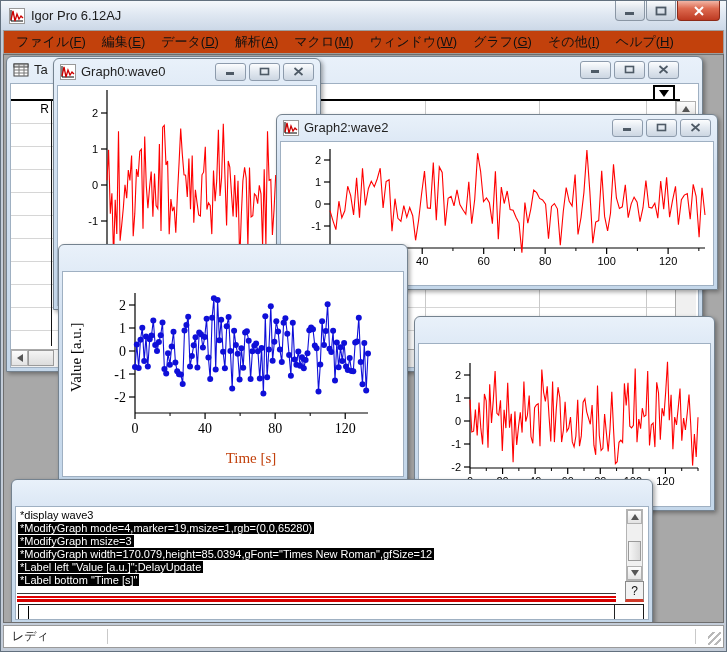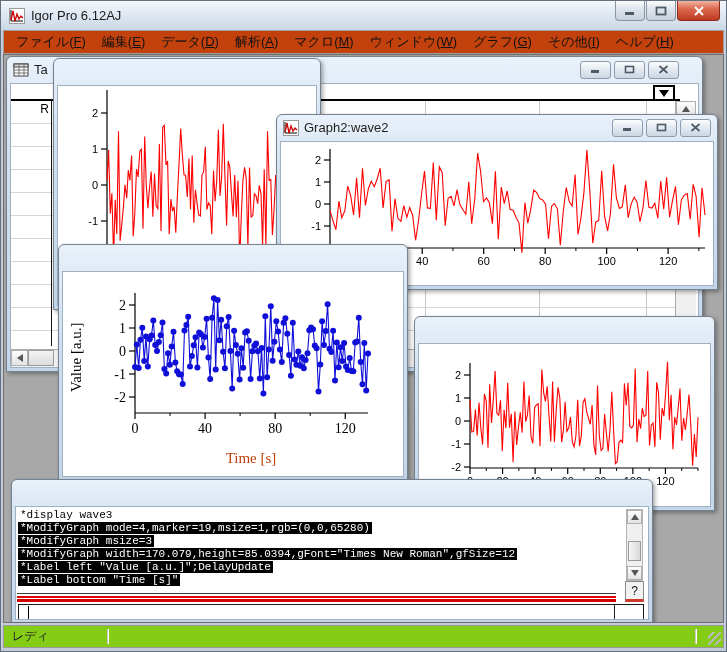--- a/index.html
+++ b/index.html
@@ -12,21 +12,21 @@
   .caption-btns{position:absolute;top:0;right:6px;display:flex;}
   .cbtn{width:28px;height:19px;margin-left:1px;border:1px solid #8a96a4;border-top:none;
        border-radius:0 0 4px 4px;background:linear-gradient(#fafbfc,#e0e6ed 40%,#c7d1dd);
        display:flex;align-items:center;justify-content:center;}
   .cbtn.red{width:41px;background:linear-gradient(#f2b5a5,#dd6a50 40%,#bd3a22);border-color:#8d2a18;}
   .menubar{position:absolute;left:2px;right:2px;top:29px;height:24px;background:#c2410c;
        border:1px solid #9d9d9d;display:flex;align-items:center;padding-left:4px;font-size:13px;box-sizing:border-box;}
   .menu-item{padding:2px 8px;color:#111;white-space:nowrap;}
   .client{position:absolute;left:2px;right:2px;top:53px;bottom:28px;background:#a8a8a8;
        border:1px solid #6e6e6e;overflow:hidden;box-sizing:border-box;}
-  .statusbar{position:absolute;left:2px;right:2px;bottom:3px;height:23px;background:#84cc16;
+  .statusbar{position:absolute;left:2px;right:2px;bottom:3px;height:23px;background:#ffffff;
        border:1px solid #9a9a9a;box-sizing:border-box;font-size:12px;color:#222;
        display:flex;align-items:center;padding-left:8px;}
   .status-sep{position:absolute;top:3px;bottom:3px;width:1px;background:#c9c9c9;border-right:1px solid #fff;}
   .grip{position:absolute;right:2px;bottom:2px;width:13px;height:13px;
        background:repeating-linear-gradient(135deg,transparent 0 3px,#b9b9b9 3px 5px);}
   
   .win{position:absolute;border:1px solid #74828f;border-radius:6px 6px 0 0;
        background:linear-gradient(#e9f1fa,#d3e1f1 30%,#c4d7ea);box-shadow:2px 2px 4px rgba(0,0,0,.35);}
   .tbar{height:25px;display:flex;align-items:center;gap:5px;padding:0 6px;font-size:13px;color:#222;}
   .wbtns{margin-left:auto;display:flex;gap:3px;}
@@ -56,21 +56,21 @@
        display:flex;align-items:center;justify-content:center;box-sizing:border-box;}
   .hthumb{width:26px;height:16px;border:1px solid #9a9a9a;background:linear-gradient(#f4f4f4,#dcdcdc);box-sizing:border-box;}
   
   .plotbox{position:absolute;left:0;top:0;}
   .g3-ylabel{position:absolute;left:5px;top:22px;height:126px;width:18px;writing-mode:vertical-rl;
        transform:rotate(180deg);text-align:center;font-family:"Liberation Serif","DejaVu Serif",serif;
        font-size:15px;color:#000;}
   .g3-xlabel{position:absolute;left:128px;top:178px;width:120px;text-align:center;
        font-family:"Liberation Serif","DejaVu Serif",serif;font-size:15px;color:#c2410c;}
   
-  .hist{position:absolute;left:2px;top:2px;right:26px;font-family:Liberation Mono, monospace;
+  .hist{position:absolute;left:2px;top:2px;right:26px;font-family:Liberation Sans, sans-serif;
        font-size:11px;line-height:13px;color:#000;white-space:pre;}
   .hline span{padding:0 2px;}
   .hline span.sel{background:#000;color:#fff;}
   .cmd-scroll{position:absolute;right:5px;top:2px;width:17px;height:72px;background:#f0f0f0;border:1px solid #b4b4b4;box-sizing:border-box;}
   .sb-thumb{position:absolute;left:1px;right:1px;top:31px;height:20px;border:1px solid #9a9a9a;
        background:linear-gradient(90deg,#f6f6f6,#dadada);box-sizing:border-box;}
   .cmd-scroll .up{position:absolute;top:0;left:0;right:0;height:14px;width:auto;}
   .cmd-scroll .down{position:absolute;bottom:0;left:0;right:0;height:14px;width:auto;}
   .redsep{position:absolute;left:1px;right:32px;top:86px;height:9px;border-top:1px solid #3a3a3a;
        background:linear-gradient(#fff 0 2px,#e00000 2px 4px,#fff 4px 5px,#d40000 5px 8px,#fff 8px);}
@@ -173,20 +173,45 @@
         <div class="tbl-hscroll">
           <div class="sb-btn">
               <div class="tri-left"></div>
             </div>
           <div class="hthumb"></div>
         </div>
       </div>
     </div>
 
     <div class="win" style="left:49px;top:3px;width:266px;height:250px;z-index:2">
+      <div class="tbar">
+        <svg class="wicon" viewBox="0 0 16 16">
+          <rect x="0.5" y="0.5" width="15" height="15" fill="#fff" stroke="#999"></rect>
+          <path d="M2 13 H14 M2 13 V2" stroke="#000" fill="none"></path>
+          <path d="M2 12 L4 3 L6 13 L8 6 L10 11 L12 8 L14 10" stroke="#cc0000" fill="none" stroke-width="1.3"></path>
+        </svg>
+        <span>Graph0:wave0</span>
+        <div class="wbtns">
+          <div class="wbtn">
+              <svg width="11" height="8">
+                <rect x="1" y="4" width="8" height="3" fill="#4e5a66"></rect>
+              </svg>
+            </div>
+          <div class="wbtn">
+              <svg width="11" height="9">
+                <rect x="1.5" y="1.5" width="8" height="6" fill="none" stroke="#4e5a66" stroke-width="1.6"></rect>
+              </svg>
+            </div>
+          <div class="wbtn">
+              <svg width="11" height="9">
+                <path d="M1.5 1 L9.5 8 M9.5 1 L1.5 8" stroke="#4e5a66" stroke-width="1.7"></path>
+              </svg>
+            </div>
+        </div>
+      </div>
       <div class="content">
         <div class="plotbox"><svg width="260" height="221">
               <line x1="49" y1="4" x2="49" y2="174" stroke="#000" stroke-width="1.2"></line>
               <line x1="43" y1="27" x2="49" y2="27" stroke="#000" stroke-width="1.2"></line>
               <text x="40" y="30.96" text-anchor="end" font-size="11" font-family="&quot;Liberation Sans&quot;,&quot;DejaVu Sans&quot;,sans-serif" fill="#000">2</text>
               <line x1="43" y1="63" x2="49" y2="63" stroke="#000" stroke-width="1.2"></line>
               <text x="40" y="66.96" text-anchor="end" font-size="11" font-family="&quot;Liberation Sans&quot;,&quot;DejaVu Sans&quot;,sans-serif" fill="#000">1</text>
               <line x1="43" y1="99" x2="49" y2="99" stroke="#000" stroke-width="1.2"></line>
               <text x="40" y="102.96" text-anchor="end" font-size="11" font-family="&quot;Liberation Sans&quot;,&quot;DejaVu Sans&quot;,sans-serif" fill="#000">0</text>
               <line x1="43" y1="135" x2="49" y2="135" stroke="#000" stroke-width="1.2"></line>

